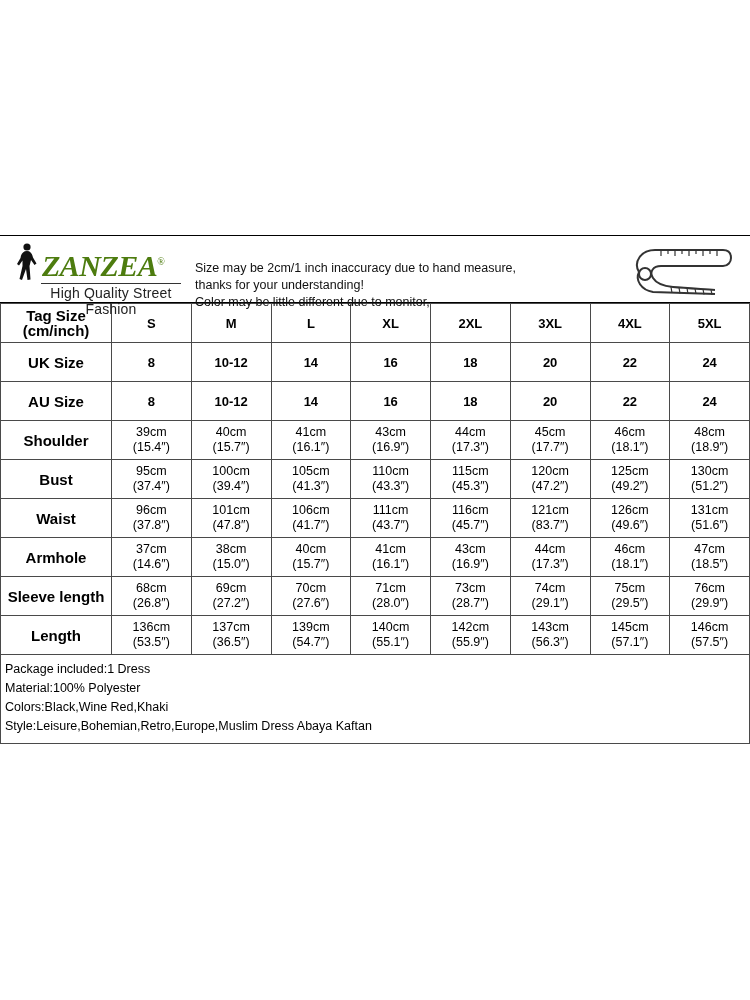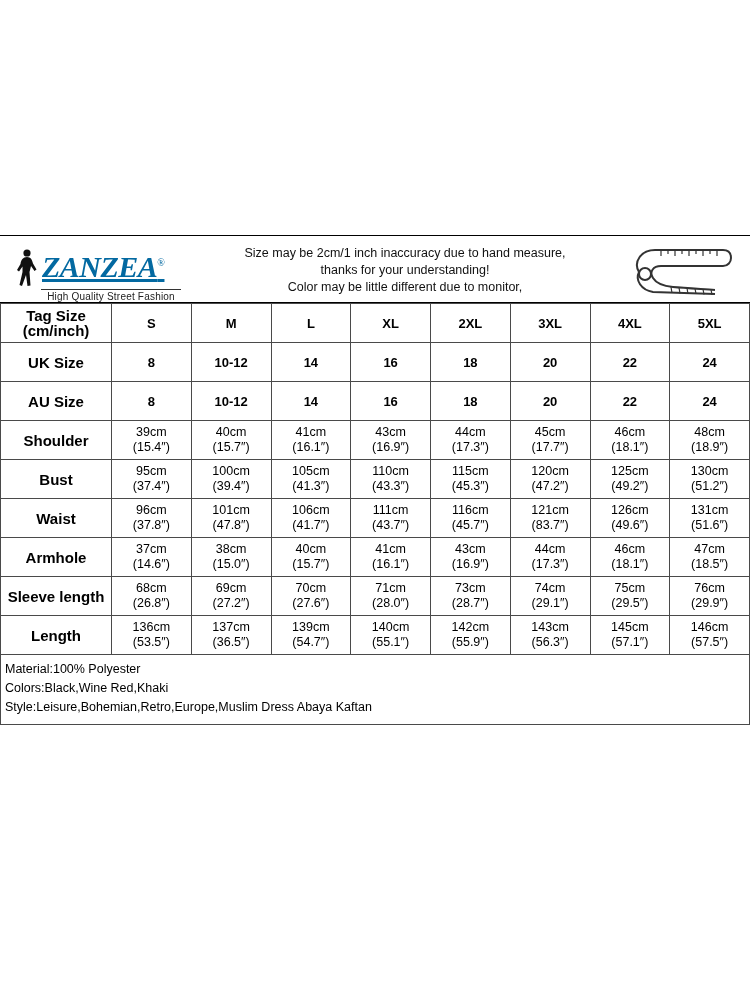--- a/index.html
+++ b/index.html
@@ -45,47 +45,45 @@
     position: relative;
     margin-right: 2px;
   }
   .brand-figure svg { display: block; }
   .brand-name {
     font-family: "Liberation Serif", serif;
     font-weight: bold;
     font-style: italic;
     font-size: 30px;
     letter-spacing: -0.5px;
-    line-height: 42px;
-    color: #0369a1;
-    text-decoration: underline;
+    line-height: 33px;
+    color: #4d7c0f;
   }
   .brand-reg {
     font-size: 10px;
     vertical-align: super;
     font-style: normal;
     font-weight: normal;
   }
   .brand-tagline {
-    font-size: 10px;
+    font-size: 14px;
     letter-spacing: 0.2px;
     color: #222;
     margin-top: 1px;
     margin-left: 27px;
     border-top: 1px solid #333;
     padding-top: 1px;
     width: 140px;
     text-align: center;
   }
   .notice {
     position: absolute;
     left: 195px;
-    top: 9px;
+    top: 24px;
     width: 420px;
-    text-align: center;
     font-size: 12.5px;
     line-height: 17px;
     color: #111;
   }
   .tape {
     position: absolute;
     right: 18px;
     top: 6px;
     width: 105px;
     height: 58px;
@@ -435,18 +433,19 @@
           </td>
         <td class="two-line">
             <span class="cm">146cm</span>
             <span class="inch">(57.5″)</span>
           </td>
       </tr>
     </tbody>
   </table>
 
   <div class="footer">
+    <div>Package included:1 Dress</div>
     <div>Material:100% Polyester</div>
     <div>Colors:Black,Wine Red,Khaki</div>
     <div>Style:Leisure,Bohemian,Retro,Europe,Muslim Dress Abaya Kaftan</div>
   </div>
 
 </div>
 
 </body></html>

